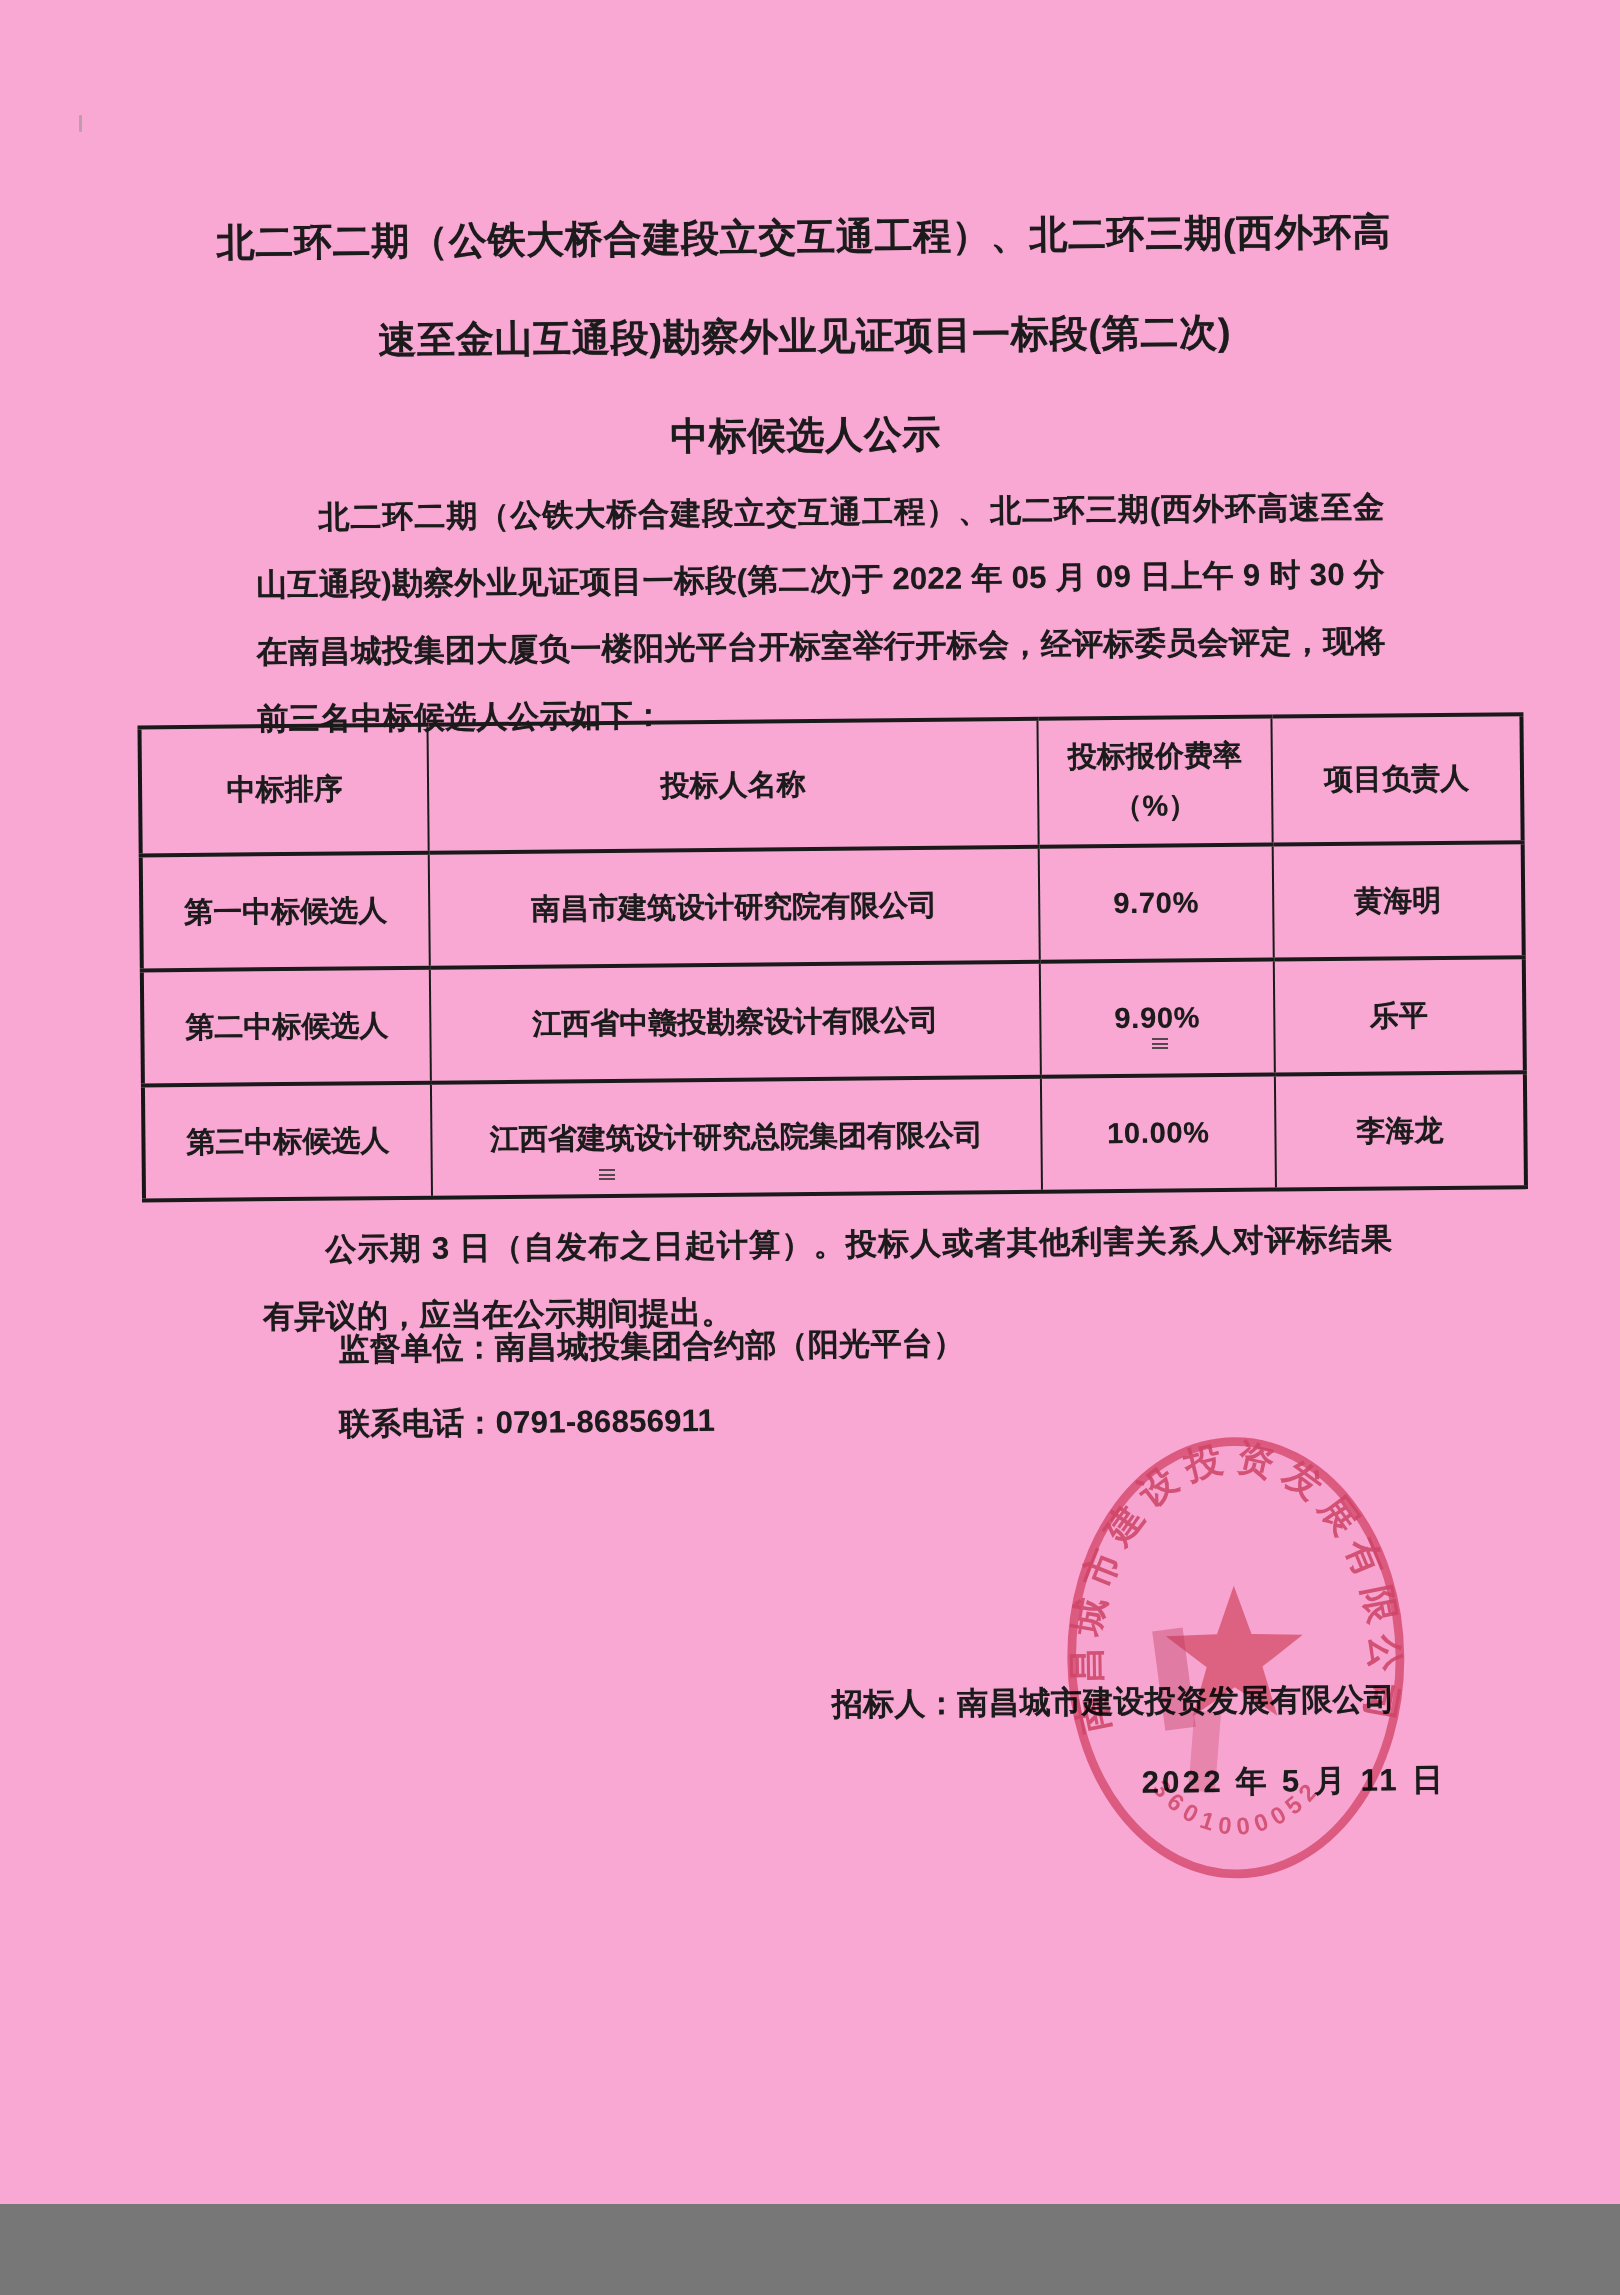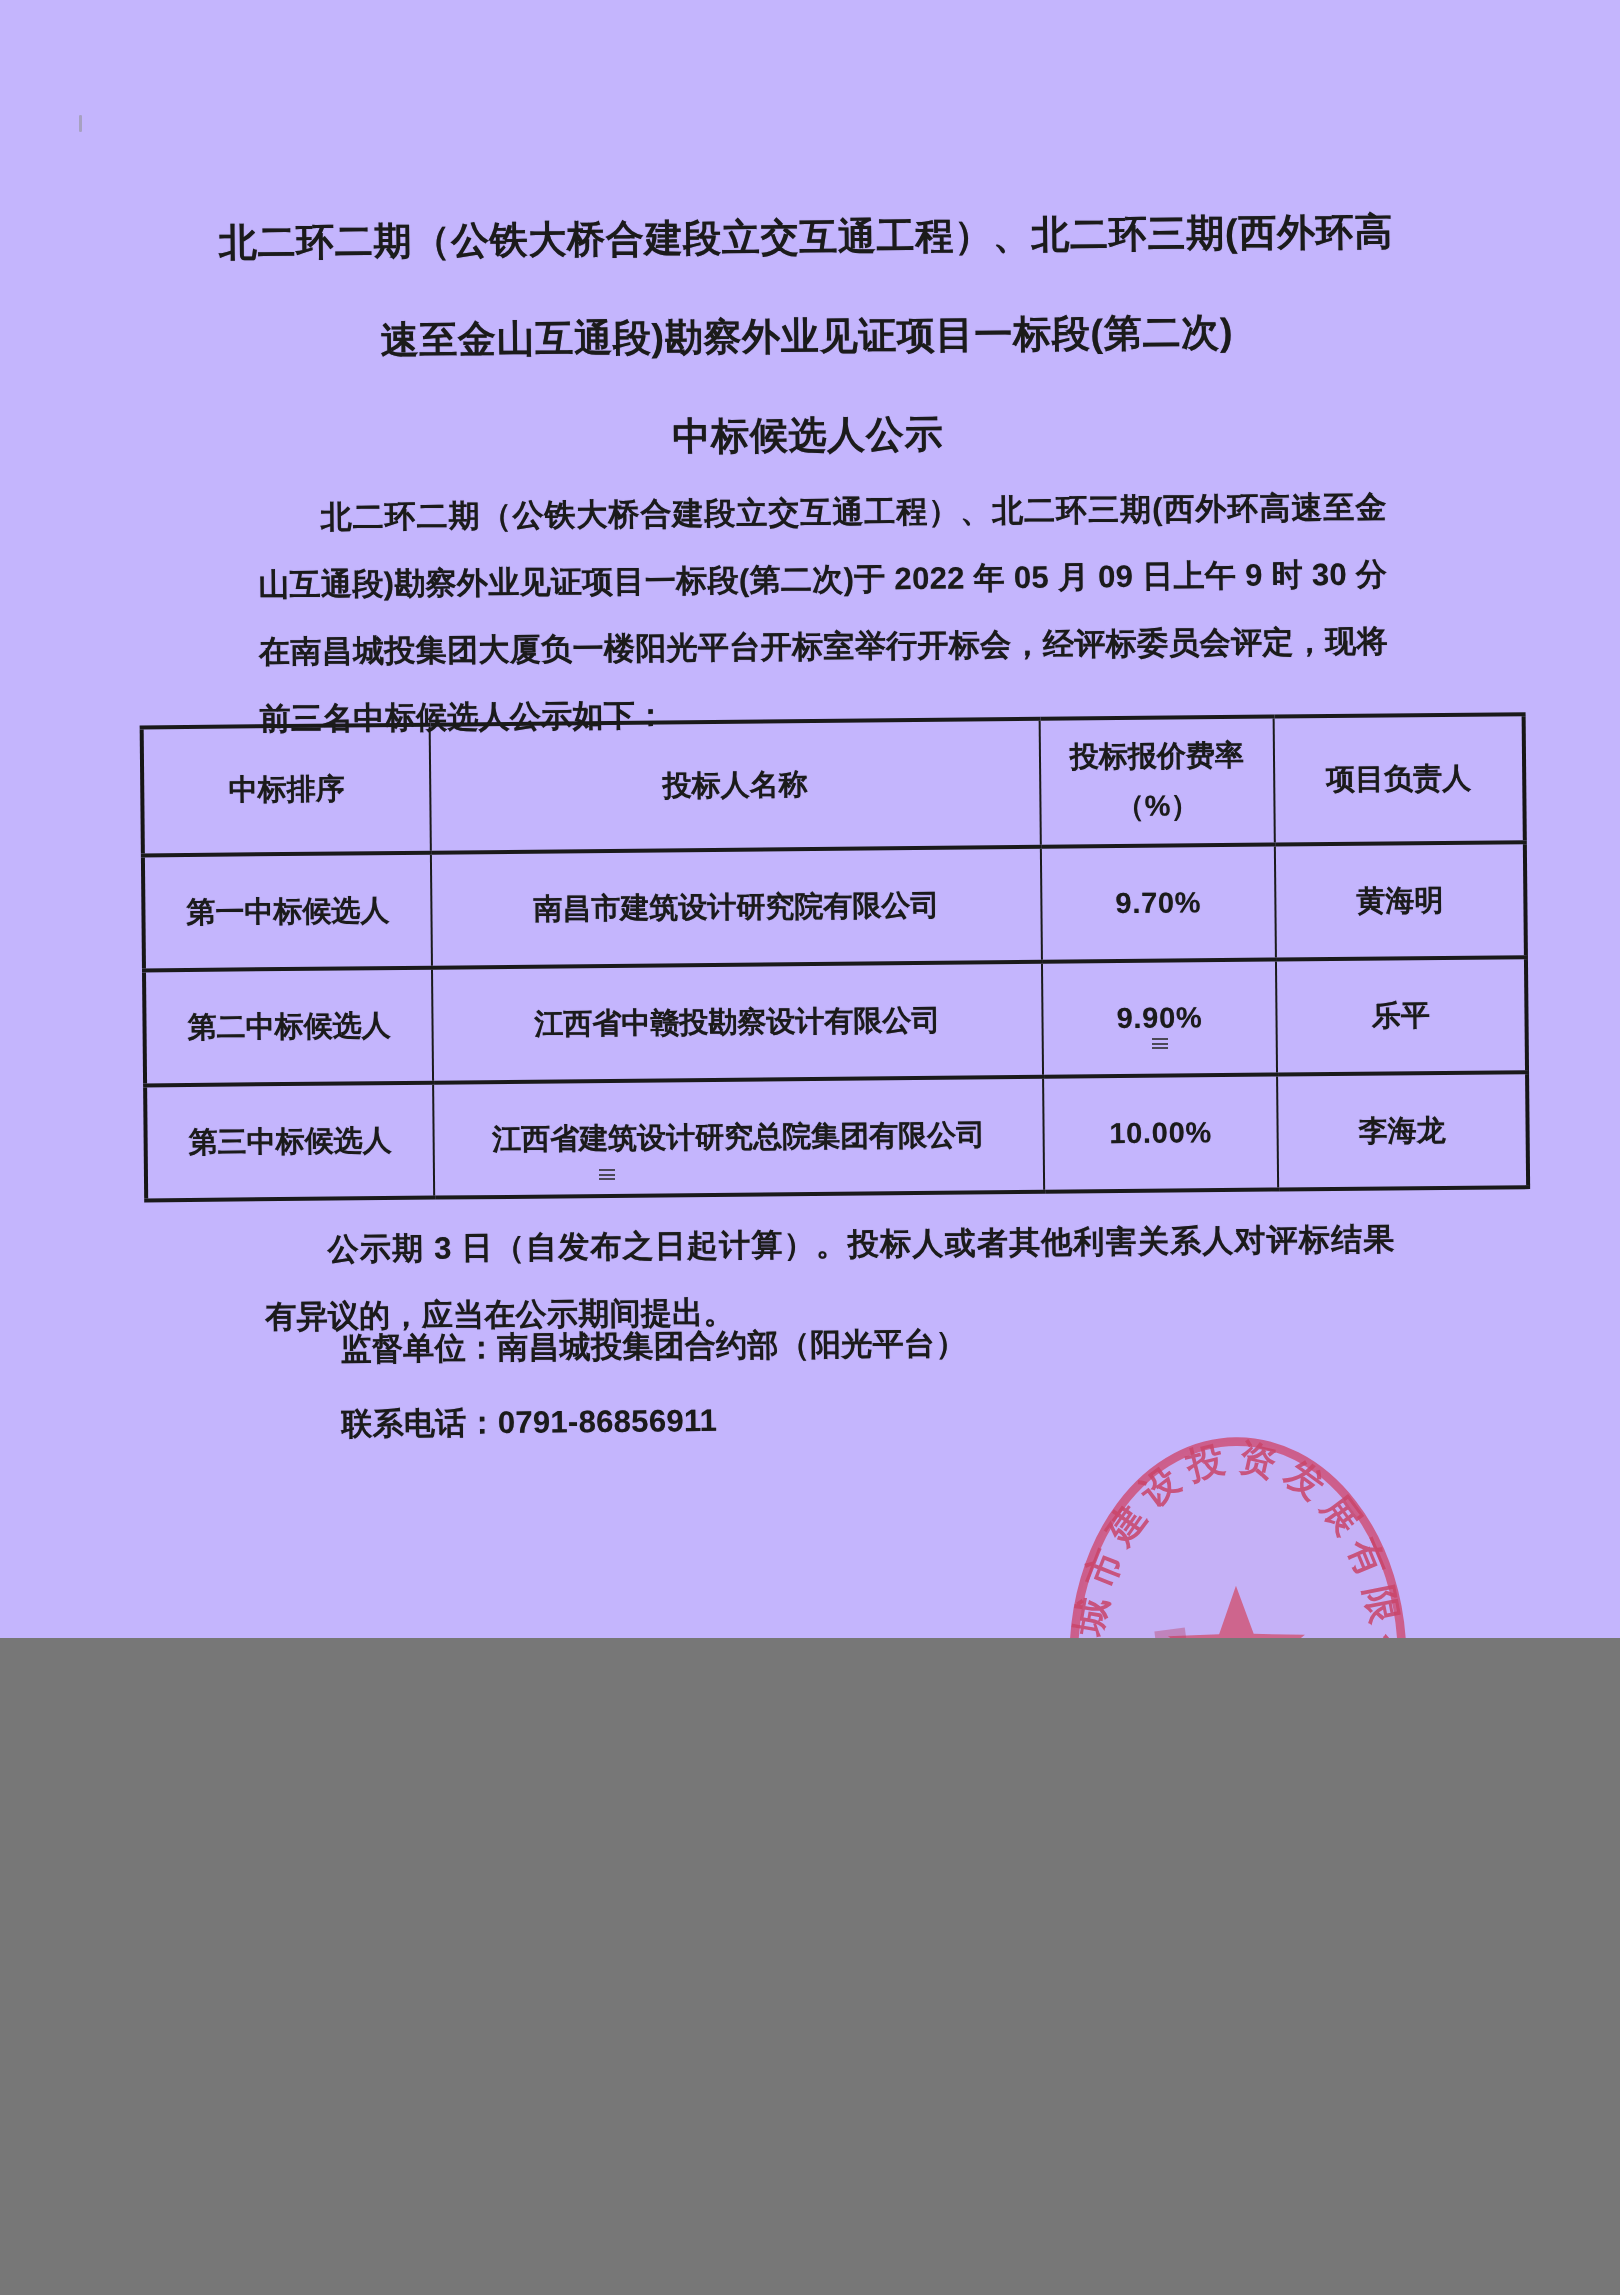--- a/index.html
+++ b/index.html
@@ -1,19 +1,19 @@
 <!DOCTYPE html>
 <html style="font-size:10.7px"><head>
 <meta charset="utf-8">
 <style>
   html,body{margin:0;padding:0;background:#777;}
   .page{
     position:relative;
-    width:1620px;height:1638px;
-    background:#c4b5fd;
+    width:1620px;height:2204px;
+    background:#f9a8d4;
     overflow:hidden;
     font-family:"Liberation Sans","DejaVu Sans",sans-serif;
     color:#1b1b1b;
   }
   .content{
     position:absolute;inset:0;
     transform:rotate(-0.55deg);
     transform-origin:50% 40%;
   }
   .ink{ text-shadow:0 0 0.7px rgba(25,25,25,.55); }

